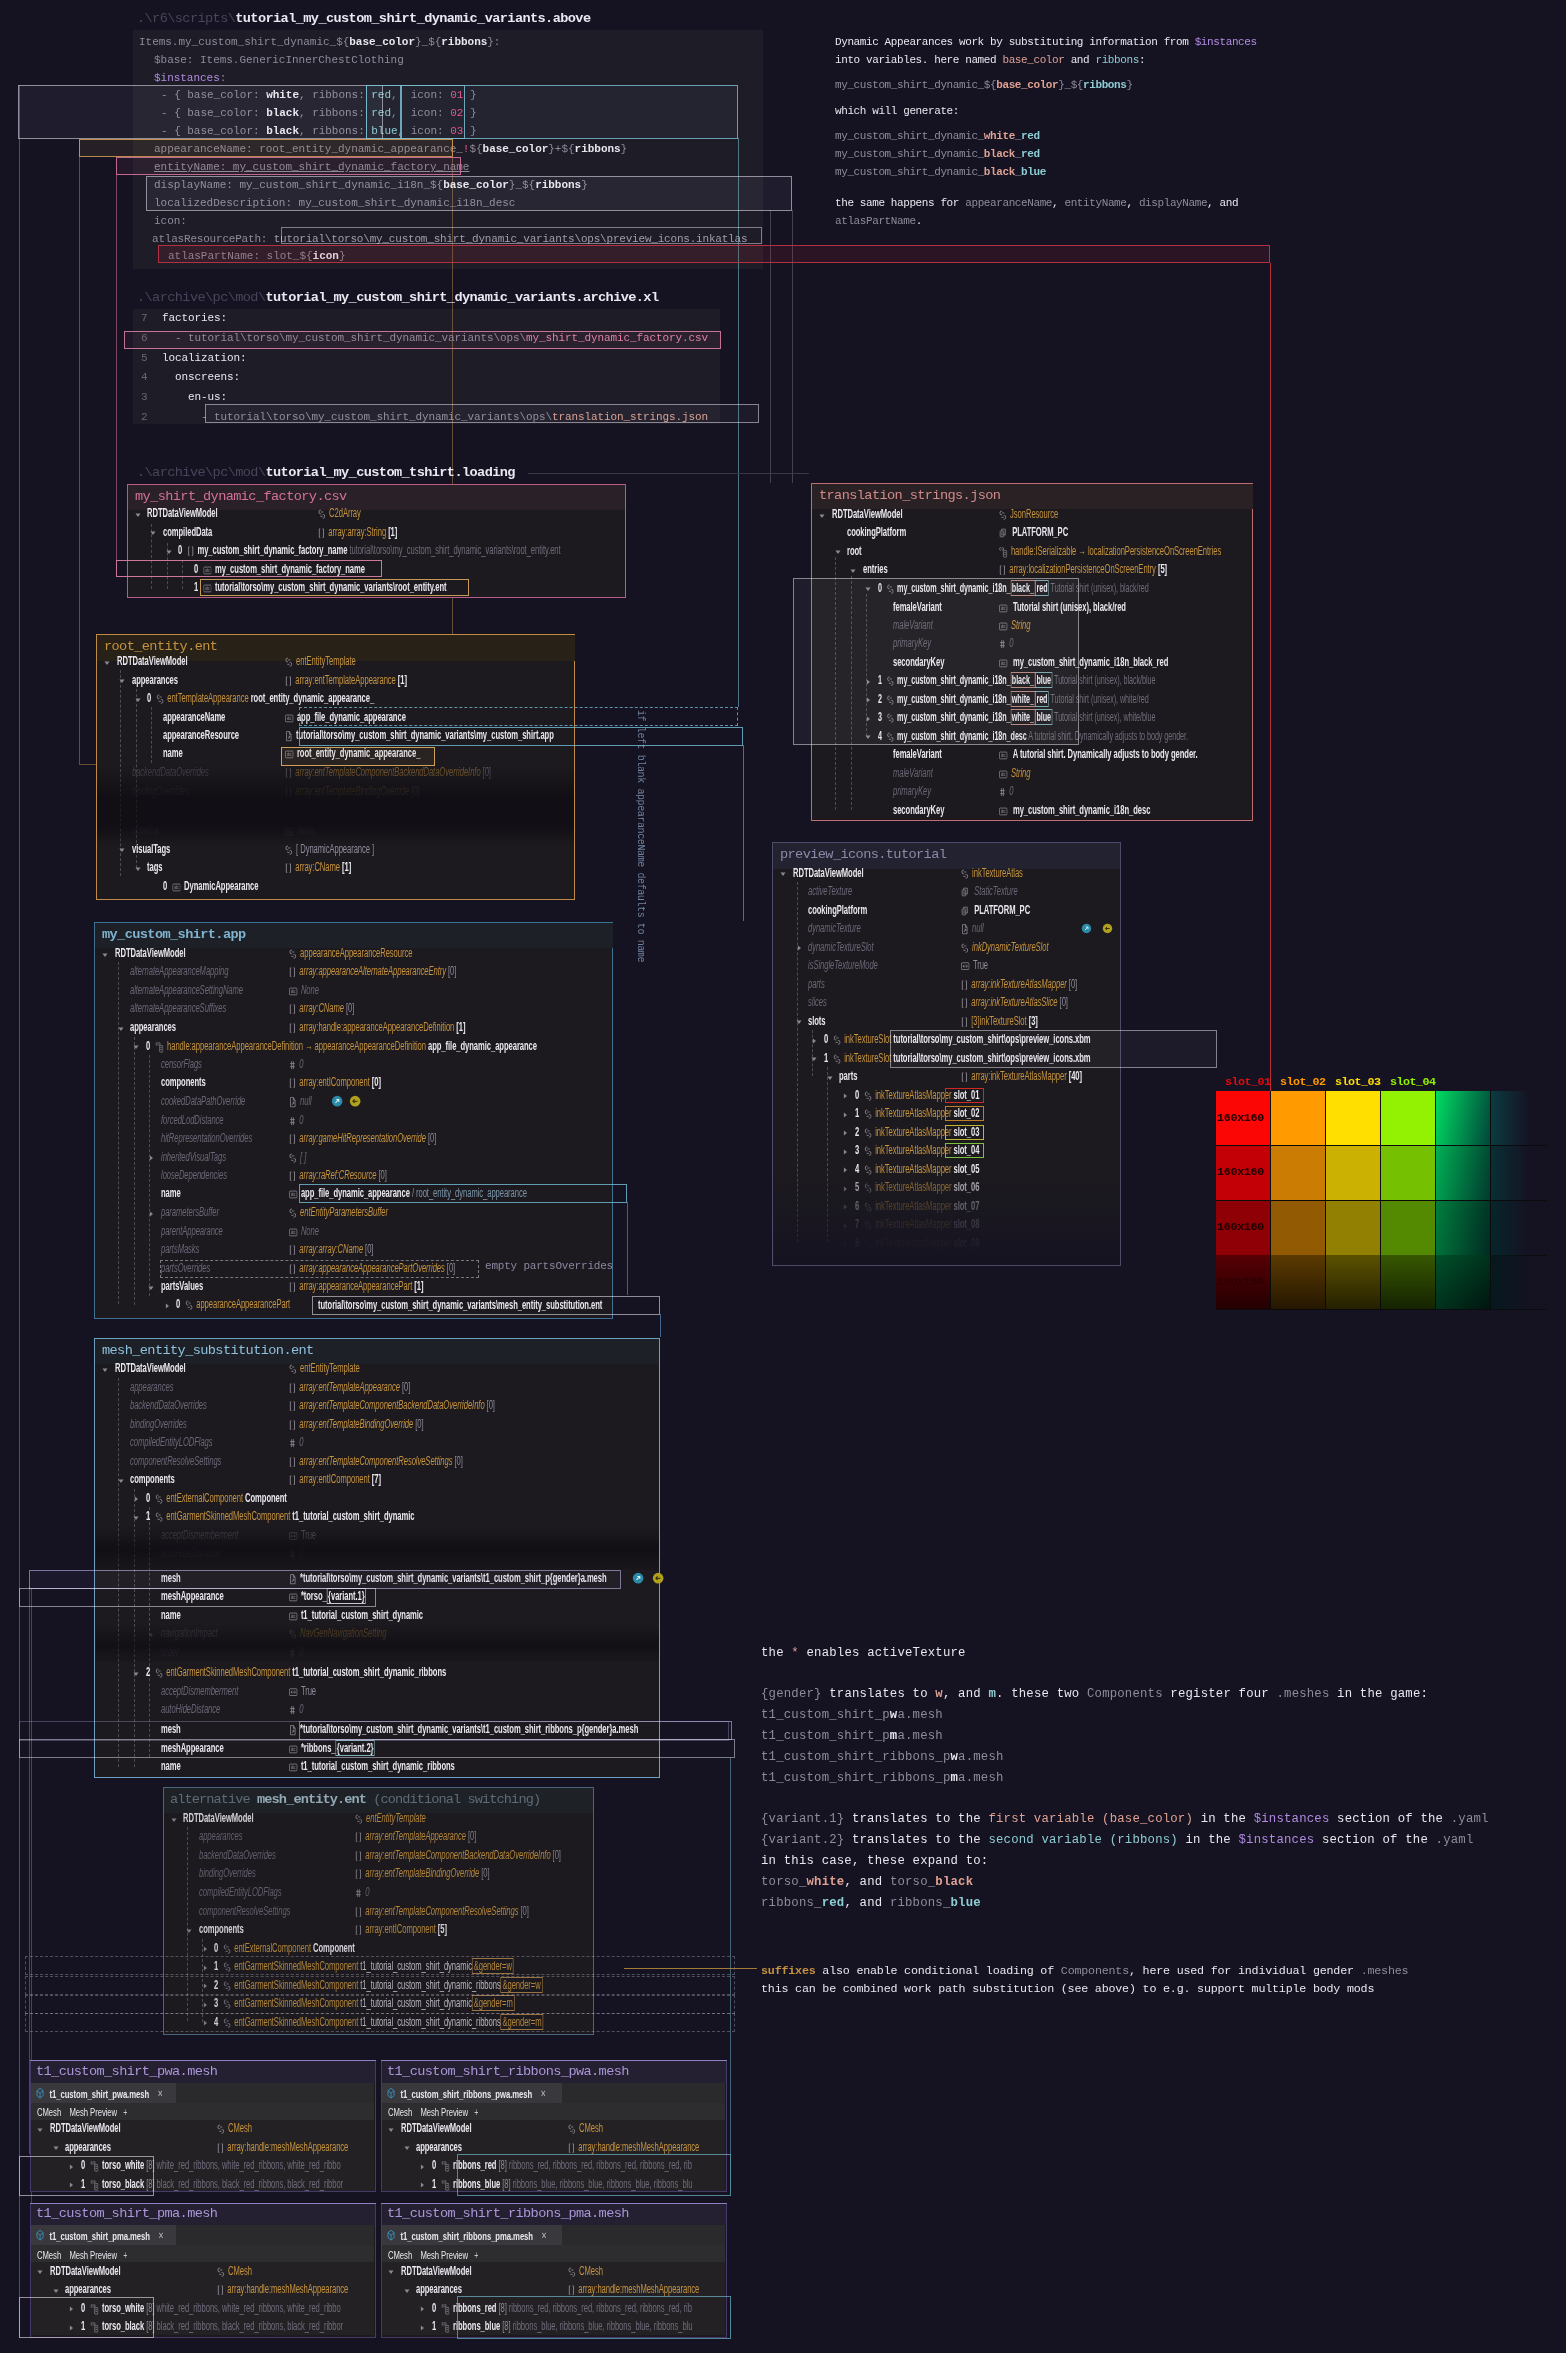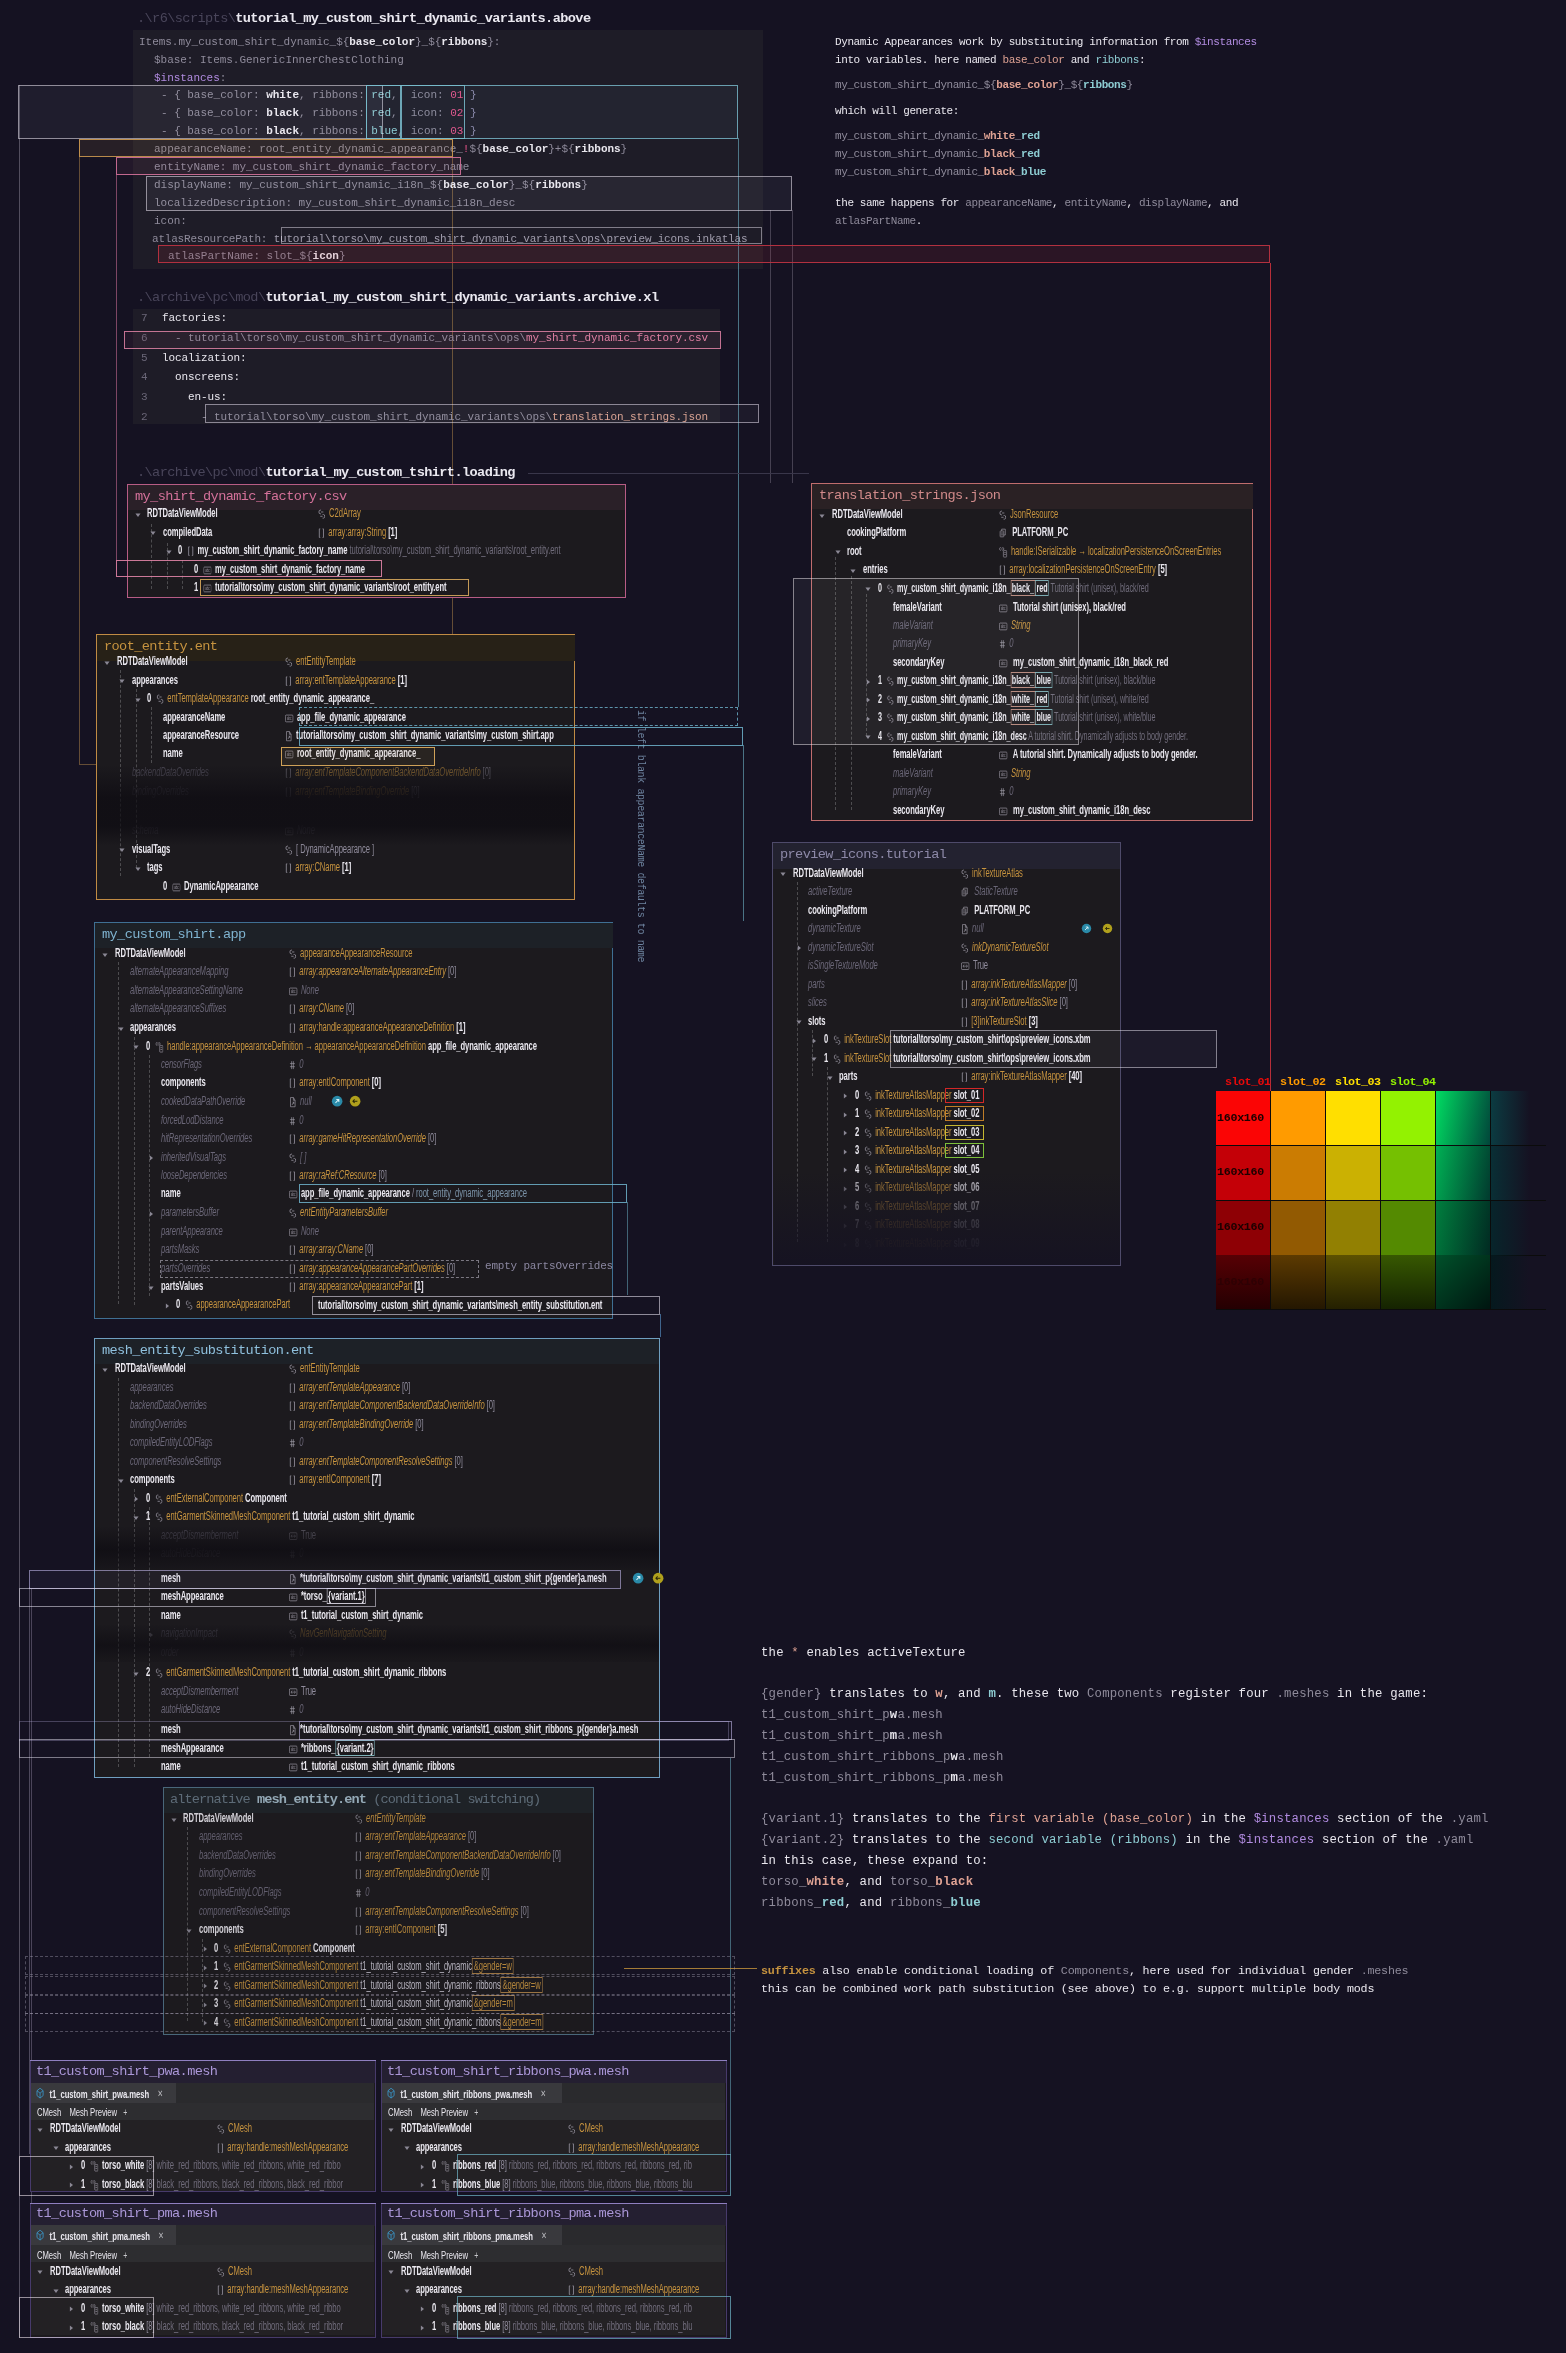--- a/index.html
+++ b/index.html
@@ -11,21 +11,21 @@
 <div class="mono" style="position:absolute;left:137px;top:465px;font-size:13.6px;letter-spacing:-0.6px;font-weight:400;white-space:pre;z-index:8;"><span style="color:#49455a;font-weight:400;">.\archive\pc\mod\</span><span style="color:#eae8f0;font-weight:700;">tutorial_my_custom_tshirt.loading</span></div>
 <div style="position:absolute;left:528px;top:473px;width:281px;height:0.9px;background:#39364a;z-index:5"></div>
 <div style="position:absolute;left:133px;top:30px;width:630px;height:239px;z-index:2;box-sizing:border-box;background:#1e1c27;"></div>
 <div class="mono" style="position:absolute;left:139px;top:36px;font-size:11px;color:#8f8b9b;letter-spacing:-0.03px;font-weight:400;white-space:pre;z-index:8;"><span style="color:#8f8b9b;font-weight:400;">Items.my_custom_shirt_dynamic_${</span><span style="color:#e9e7ee;font-weight:700;">base_color</span><span style="color:#8f8b9b;font-weight:400;">}_${</span><span style="color:#e9e7ee;font-weight:700;">ribbons</span><span style="color:#8f8b9b;font-weight:400;">}:</span></div>
 <div class="mono" style="position:absolute;left:154px;top:54px;font-size:11px;color:#8f8b9b;letter-spacing:-0.03px;font-weight:400;white-space:pre;z-index:8;"><span style="color:#8f8b9b;font-weight:400;">$base: Items.GenericInnerChestClothing</span></div>
 <div class="mono" style="position:absolute;left:154px;top:72px;font-size:11px;color:#8f8b9b;letter-spacing:-0.03px;font-weight:400;white-space:pre;z-index:8;"><span style="color:#b18be0;font-weight:400;">$instances</span><span style="color:#8f8b9b;font-weight:400;">:</span></div>
 <div class="mono" style="position:absolute;left:161px;top:89px;font-size:11px;color:#8f8b9b;letter-spacing:-0.03px;font-weight:400;white-space:pre;z-index:8;"><span style="color:#8f8b9b;font-weight:400;">- { base_color: </span><span style="color:#e9e7ee;font-weight:700;">white</span><span style="color:#8f8b9b;font-weight:400;">, ribbons: </span><span style="color:#8ecdd3;font-weight:400;">red</span><span style="color:#8f8b9b;font-weight:400;">,  icon: </span><span style="color:#e8548b;font-weight:400;">01</span><span style="color:#8b87a8;font-weight:400;"> }</span></div>
 <div class="mono" style="position:absolute;left:161px;top:107px;font-size:11px;color:#8f8b9b;letter-spacing:-0.03px;font-weight:400;white-space:pre;z-index:8;"><span style="color:#8f8b9b;font-weight:400;">- { base_color: </span><span style="color:#e9e7ee;font-weight:700;">black</span><span style="color:#8f8b9b;font-weight:400;">, ribbons: </span><span style="color:#8ecdd3;font-weight:400;">red</span><span style="color:#8f8b9b;font-weight:400;">,  icon: </span><span style="color:#e8548b;font-weight:400;">02</span><span style="color:#8b87a8;font-weight:400;"> }</span></div>
 <div class="mono" style="position:absolute;left:161px;top:125px;font-size:11px;color:#8f8b9b;letter-spacing:-0.03px;font-weight:400;white-space:pre;z-index:8;"><span style="color:#8f8b9b;font-weight:400;">- { base_color: </span><span style="color:#e9e7ee;font-weight:700;">black</span><span style="color:#8f8b9b;font-weight:400;">, ribbons: </span><span style="color:#8ecdd3;font-weight:400;">blue</span><span style="color:#8f8b9b;font-weight:400;">, icon: </span><span style="color:#e8548b;font-weight:400;">03</span><span style="color:#8b87a8;font-weight:400;"> }</span></div>
 <div class="mono" style="position:absolute;left:154px;top:143px;font-size:11px;color:#8f8b9b;letter-spacing:-0.03px;font-weight:400;white-space:pre;z-index:8;"><span style="color:#8f8b9b;font-weight:400;">appearanceName: root_entity_dynamic_appearance_</span><span style="color:#e8548b;font-weight:400;">!</span><span style="color:#8f8b9b;font-weight:400;">${</span><span style="color:#e9e7ee;font-weight:700;">base_color</span><span style="color:#8f8b9b;font-weight:400;">}+${</span><span style="color:#e9e7ee;font-weight:700;">ribbons</span><span style="color:#8f8b9b;font-weight:400;">}</span></div>
-<div class="mono" style="position:absolute;left:154px;top:161px;font-size:11px;color:#8f8b9b;letter-spacing:-0.03px;font-weight:400;white-space:pre;z-index:8;"><span style="color:#8f8b9b;font-weight:400;">entityName: my_custom_shirt_dynamic_factory_name</span></div>
+<div class="mono" style="position:absolute;left:154px;top:161px;font-size:11px;color:#8f8b9b;letter-spacing:-0.03px;font-weight:400;white-space:pre;z-index:8;"><span style="color:#8f8b9b;font-weight:400;text-decoration:underline;">entityName: my_custom_shirt_dynamic_factory_name</span></div>
 <div class="mono" style="position:absolute;left:154px;top:179px;font-size:11px;color:#8f8b9b;letter-spacing:-0.03px;font-weight:400;white-space:pre;z-index:8;"><span style="color:#8f8b9b;font-weight:400;">displayName: my_custom_shirt_dynamic_i18n_${</span><span style="color:#e9e7ee;font-weight:700;">base_color</span><span style="color:#8f8b9b;font-weight:400;">}_${</span><span style="color:#e9e7ee;font-weight:700;">ribbons</span><span style="color:#8f8b9b;font-weight:400;">}</span></div>
 <div class="mono" style="position:absolute;left:154px;top:197px;font-size:11px;color:#8f8b9b;letter-spacing:-0.03px;font-weight:400;white-space:pre;z-index:8;"><span style="color:#8f8b9b;font-weight:400;">localizedDescription: my_custom_shirt_dynamic_i18n_desc</span></div>
 <div class="mono" style="position:absolute;left:154px;top:215px;font-size:11px;color:#8f8b9b;letter-spacing:-0.03px;font-weight:400;white-space:pre;z-index:8;"><span style="color:#8f8b9b;font-weight:400;">icon:</span></div>
 <div class="mono" style="position:absolute;left:152px;top:233px;font-size:11px;color:#8f8b9b;letter-spacing:-0.2px;font-weight:400;white-space:pre;z-index:8;"><span style="color:#8f8b9b;font-weight:400;">atlasResourcePath: </span><span style="color:#a29eae;font-weight:400;">tutorial\torso\my_custom_shirt_dynamic_variants\ops\preview_icons.inkatlas</span></div>
 <div class="mono" style="position:absolute;left:168px;top:250px;font-size:11px;color:#8f8b9b;letter-spacing:-0.03px;font-weight:400;white-space:pre;z-index:8;"><span style="color:#8f8b9b;font-weight:400;">atlasPartName: slot_${</span><span style="color:#e9e7ee;font-weight:700;">icon</span><span style="color:#8f8b9b;font-weight:400;">}</span></div>
 <div style="position:absolute;left:18px;top:85px;width:365px;height:54px;z-index:10;box-sizing:border-box;border:0.9px solid rgba(236,231,242,0.55);background:rgba(240,235,246,0.05);"></div>
 <div style="position:absolute;left:366px;top:85px;width:35px;height:54px;z-index:11;box-sizing:border-box;border:0.9px solid rgba(122,190,207,0.85);"></div>
 <div style="position:absolute;left:401px;top:85px;width:64px;height:54px;z-index:11;box-sizing:border-box;border:0.9px solid rgba(122,190,207,0.85);"></div>
 <div style="position:absolute;left:366px;top:85px;width:372px;height:54px;z-index:10;box-sizing:border-box;border:0.9px solid rgba(122,190,207,0.8);background:rgba(120,190,210,0.055);"></div>
 <div style="position:absolute;left:79px;top:139px;width:374px;height:18px;z-index:10;box-sizing:border-box;border:0.9px solid rgba(201,150,79,0.9);background:rgba(205,150,75,0.10);"></div>
@@ -200,21 +200,21 @@
         <text x="11" y="13.4" text-anchor="middle" font-size="7.5" fill="#9a96a2" font-family="Liberation Sans">abc</text>
       </svg></span><span style="color:#e9e7ee;font-weight:600;">DynamicAppearance</span></div>
 <div style="position:absolute;left:97px;top:765px;width:477px;height:81px;z-index:9;box-sizing:border-box;background:linear-gradient(180deg,rgba(17,15,21,0) 0%,rgba(13,11,17,0.72) 40%,rgba(13,11,17,0.72) 75%,rgba(17,15,21,0) 100%);"></div>
 <div style="position:absolute;left:299px;top:707px;width:439px;height:18.5px;z-index:10;box-sizing:border-box;border:0.9px dashed rgba(110,180,205,0.8);"></div>
 <div style="position:absolute;left:299px;top:727px;width:444px;height:18.5px;z-index:10;box-sizing:border-box;border:0.9px solid rgba(110,180,205,0.85);"></div>
 <div style="position:absolute;left:281px;top:747px;width:154px;height:18.5px;z-index:10;box-sizing:border-box;border:0.9px solid rgba(216,169,92,0.95);background:rgba(216,169,92,0.07);"></div>
 <div style="position:absolute;left:743px;top:745px;width:0.9px;height:176px;background:rgba(110,180,200,0.6);z-index:4"></div>
 <div class="mono" style="position:absolute;left:635px;top:710px;font-size:10px;color:#6e84a0;letter-spacing:-0.4px;font-weight:400;white-space:pre;z-index:8;writing-mode:vertical-rl;">if left blank appearanceName defaults to name</div>
 <div style="position:absolute;left:94px;top:922px;width:519px;height:397px;z-index:6;box-sizing:border-box;border:0.9px solid #3f6f93;background:#1c1a1e;"></div>
 <div style="position:absolute;left:95px;top:923px;width:518px;height:25px;background:#1d2127;z-index:7"></div>
-<div class="mono" style="position:absolute;left:102px;top:927px;font-size:13.6px;letter-spacing:-0.6px;font-weight:700;white-space:pre;z-index:8;"><span style="color:#7fb3d0;font-weight:400;">my_custom_shirt.app</span></div>
+<div class="mono" style="position:absolute;left:102px;top:927px;font-size:13.6px;letter-spacing:-0.6px;font-weight:700;white-space:pre;z-index:8;"><span style="color:#7fb3d0;font-weight:700;">my_custom_shirt.app</span></div>
 <div style="position:absolute;left:118px;top:962px;width:0;height:342px;border-left:0.6px dashed rgba(255,255,255,0.22);z-index:7"></div>
 <div style="position:absolute;left:134px;top:1037px;width:0;height:268px;border-left:0.6px dashed rgba(255,255,255,0.22);z-index:7"></div>
 <div style="position:absolute;left:149px;top:1055px;width:0;height:241px;border-left:0.6px dashed rgba(255,255,255,0.22);z-index:7"></div>
 <div style="position:absolute;left:101px;top:950px;z-index:8;opacity:1.0"><svg width="8" height="8" viewBox="0 0 14 14" style="opacity:1.0">
       <path d="M2.5 4.5 h9 L7 10.5 Z" fill="#8a8794"></path>
     </svg></div>
 <div class="sans" style="position:absolute;top:944px;height:18.5px;line-height:18.5px;font-size:12.3px;letter-spacing:-0.1px;z-index:8;white-space:pre;opacity:1.0;transform:scaleX(0.62);transform-origin:0 50%;left:115px;"><span style="color:#e9e7ee;font-weight:600;">RDTDataViewModel</span></div>
 <div class="sans" style="position:absolute;top:944px;height:18.5px;line-height:18.5px;font-size:12.3px;letter-spacing:-0.1px;z-index:8;white-space:pre;opacity:1.0;transform:scaleX(0.62);transform-origin:0 50%;left:289px;"><span style="display:inline-block;vertical-align:-3.1px;margin-right:5.6px;opacity:1.0"><svg width="12.3" height="12.3" viewBox="0 0 20 20" style="opacity:1.0">
         <g fill="none" stroke="#9a96a2" stroke-width="1.6">
           <path d="M8 3.5 H5.5 a2.5 2.5 0 0 0 0 6 H8 M12 10.5 h2.5 a2.5 2.5 0 0 1 0 6 H12"></path>

